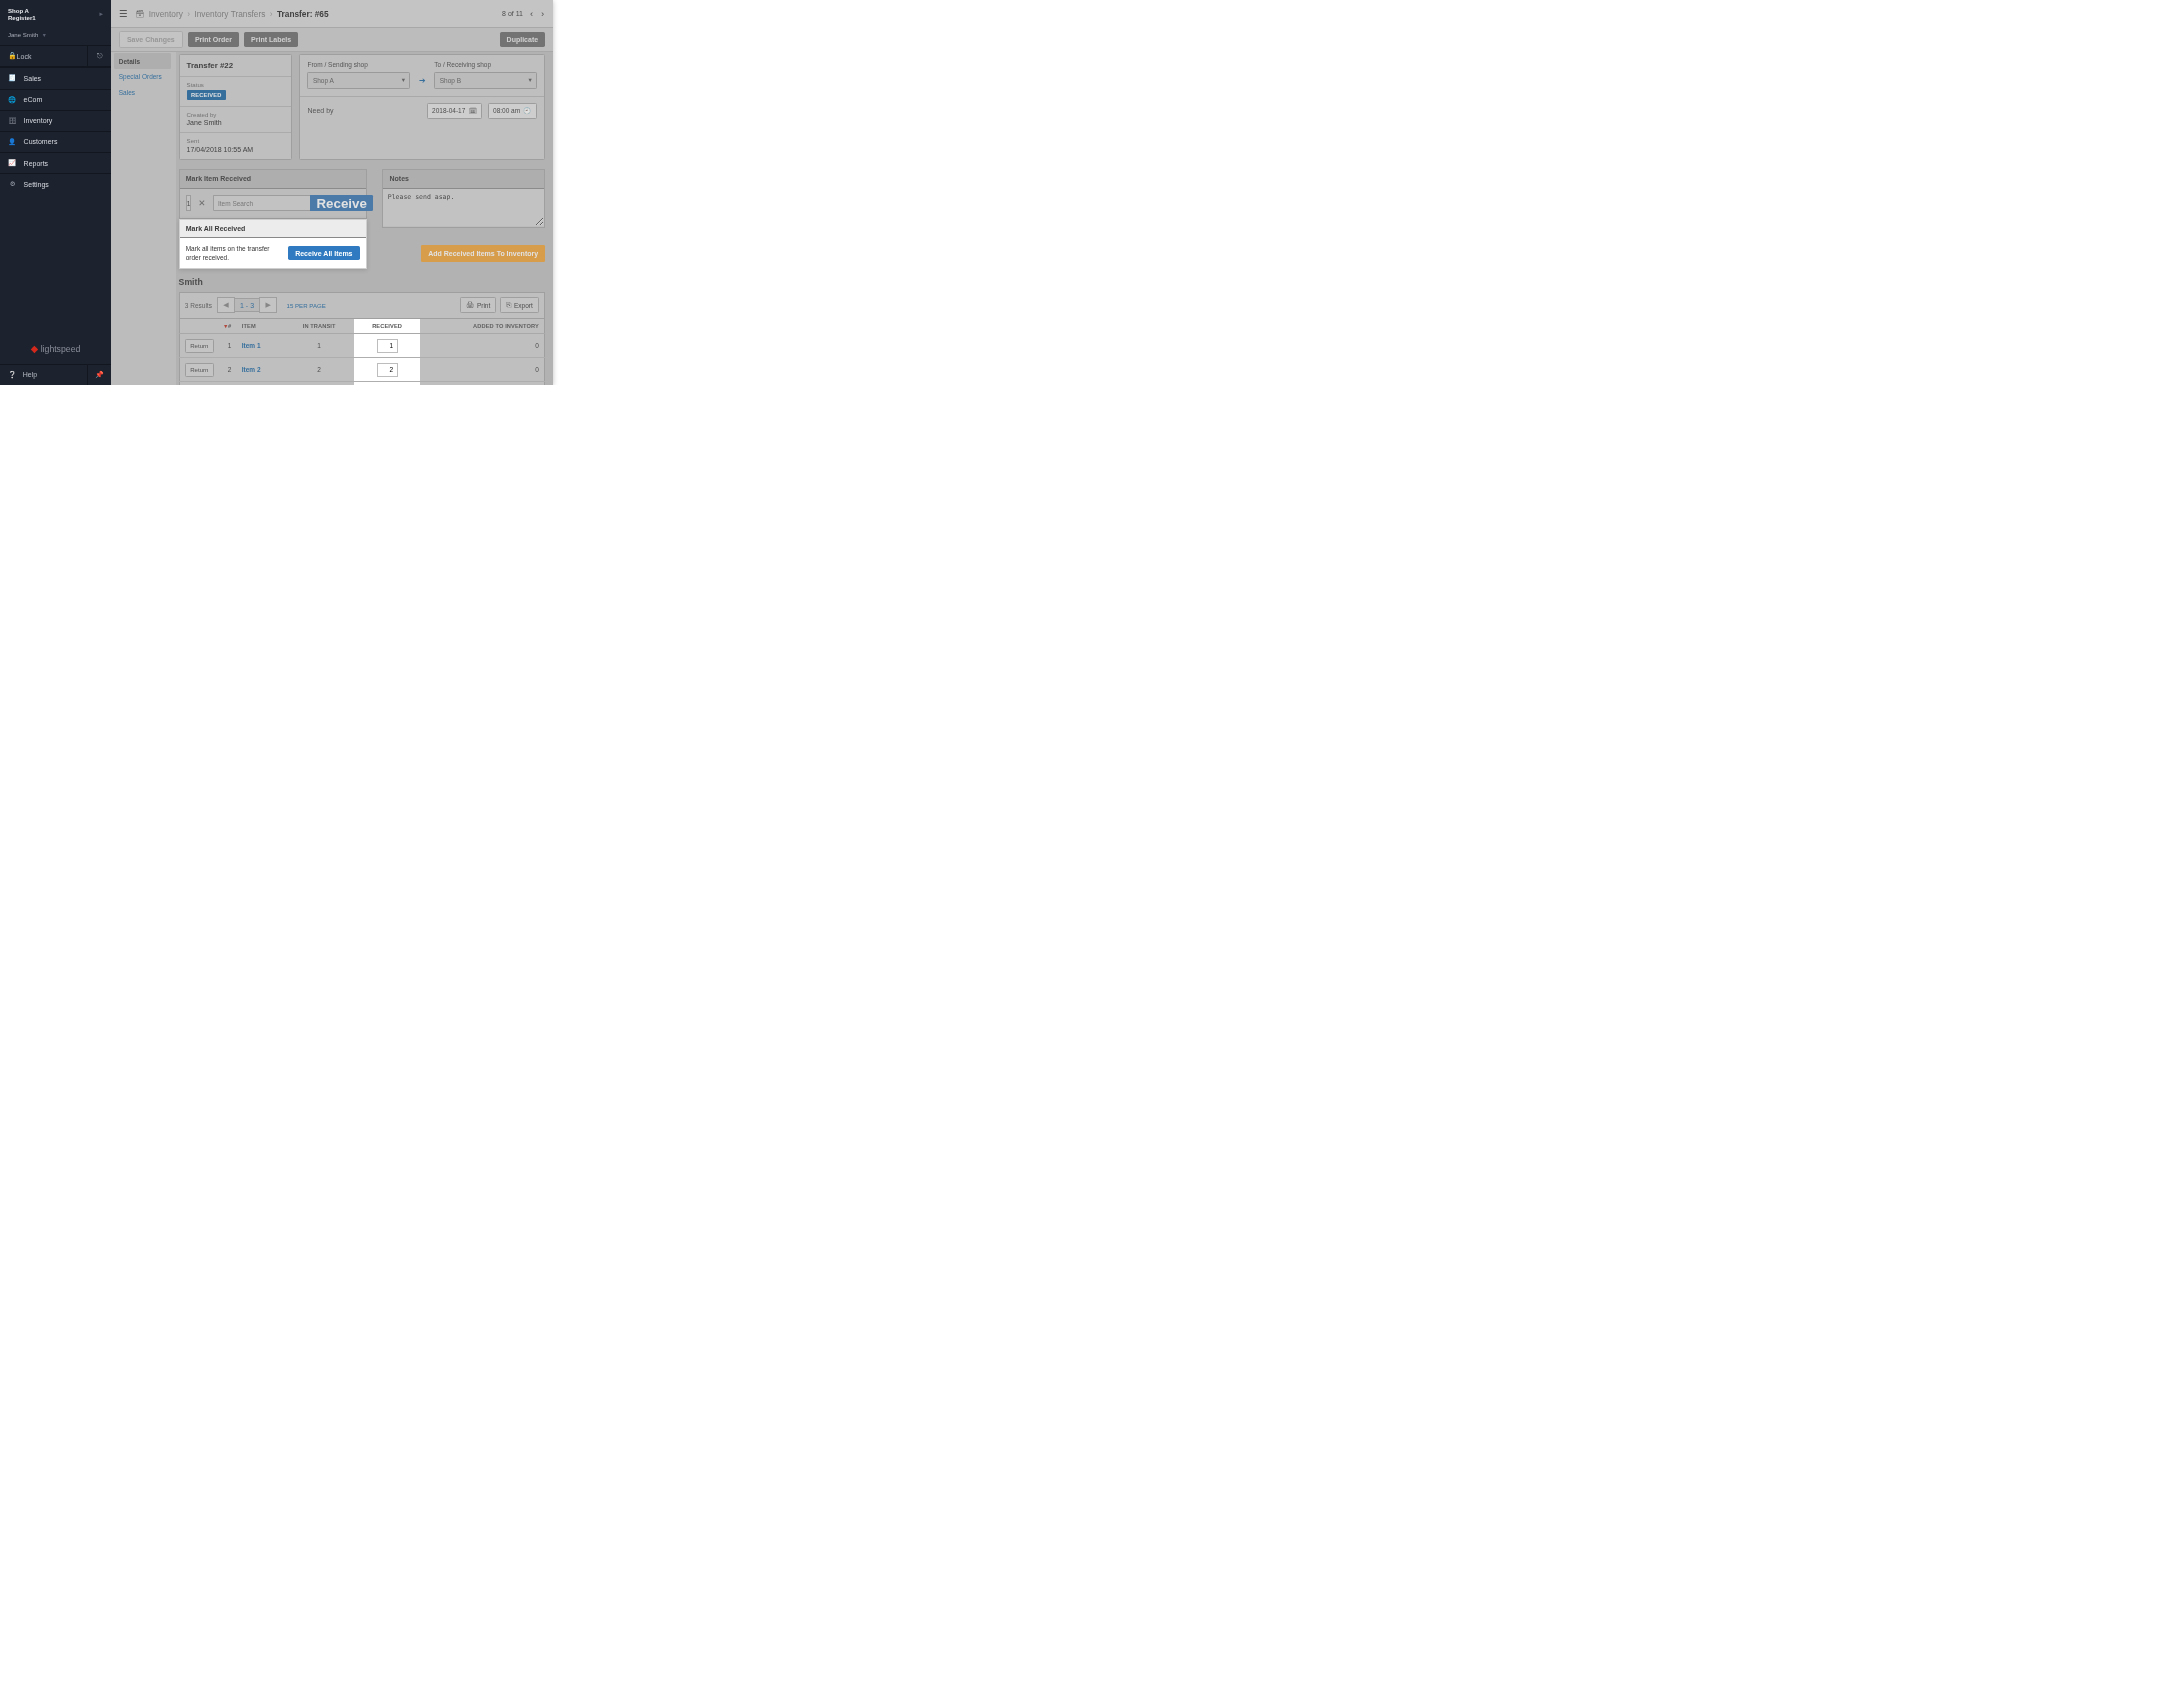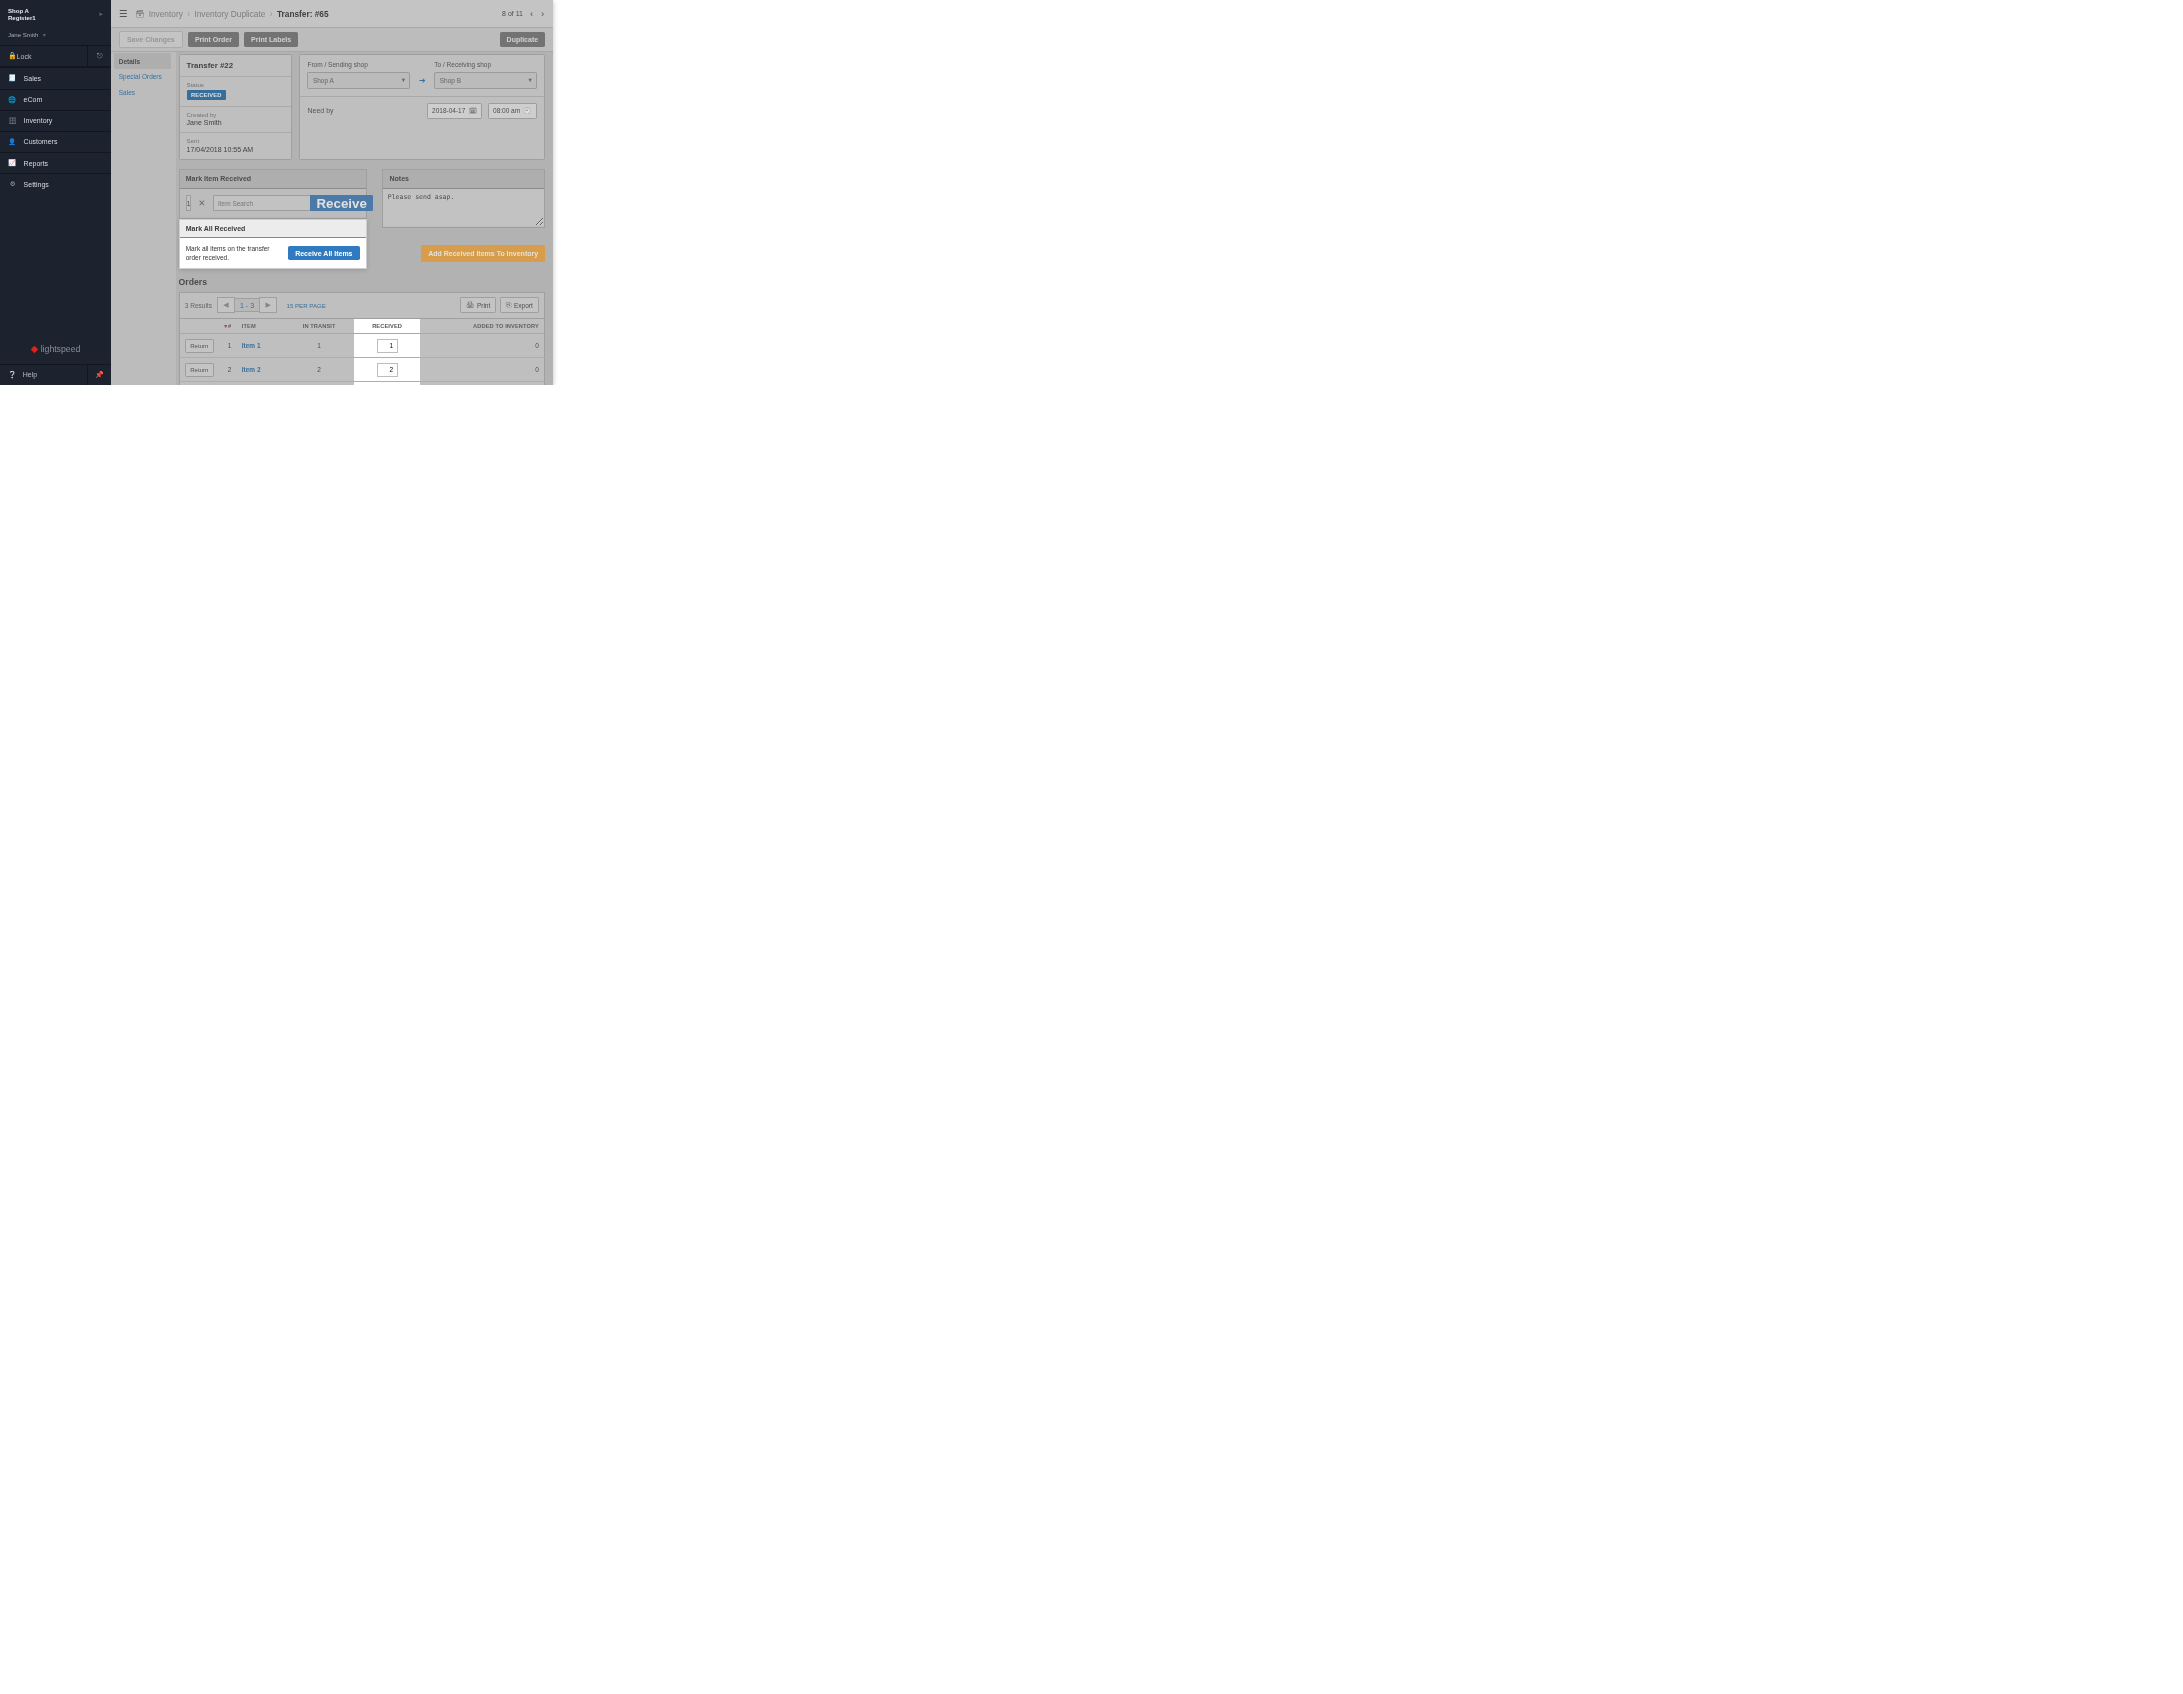--- a/index.html
+++ b/index.html
@@ -185,21 +185,21 @@
 
   <div class="main">
     <div class="overlay"></div>
 
     <div class="bar head">
       <span class="hamburger">☰</span>
       <span style="margin-right:4.4px; color:#3a3a3a;">🗃</span>
       <div class="crumbs">
         <span>Inventory</span>
         <span class="sep">›</span>
-        <span>Inventory Duplicate</span>
+        <span>Inventory Transfers</span>
         <span class="sep">›</span>
         <span class="cur">Transfer: #65</span>
       </div>
       <div class="right">
         <span>8 of 11</span>
         <span class="chev-btn">‹</span>
         <span class="chev-btn">›</span>
       </div>
     </div>
 
@@ -295,21 +295,21 @@
             <div style="background:#cfcfcf; border:0.4px solid #a9a9a9;">
               <div class="title">Notes</div>
               <textarea style="">Please send asap.</textarea>
             </div>
             <div style="margin-top:17.5px; text-align:right;">
               <button class="btn orange">Add Received Items To Inventory</button>
             </div>
           </div>
         </div>
 
-        <div class="items-h">Orders</div>
+        <div class="items-h">Smith</div>
         <div class="toolbar">
           <span class="res">3 Results</span>
           <div class="pager">
             <span class="pg">◀</span>
             <span class="pg cur">1 - 3</span>
             <span class="pg">▶</span>
           </div>
           <span class="perpage">15 PER PAGE</span>
           <div class="right">
             <div class="tool-btn">

